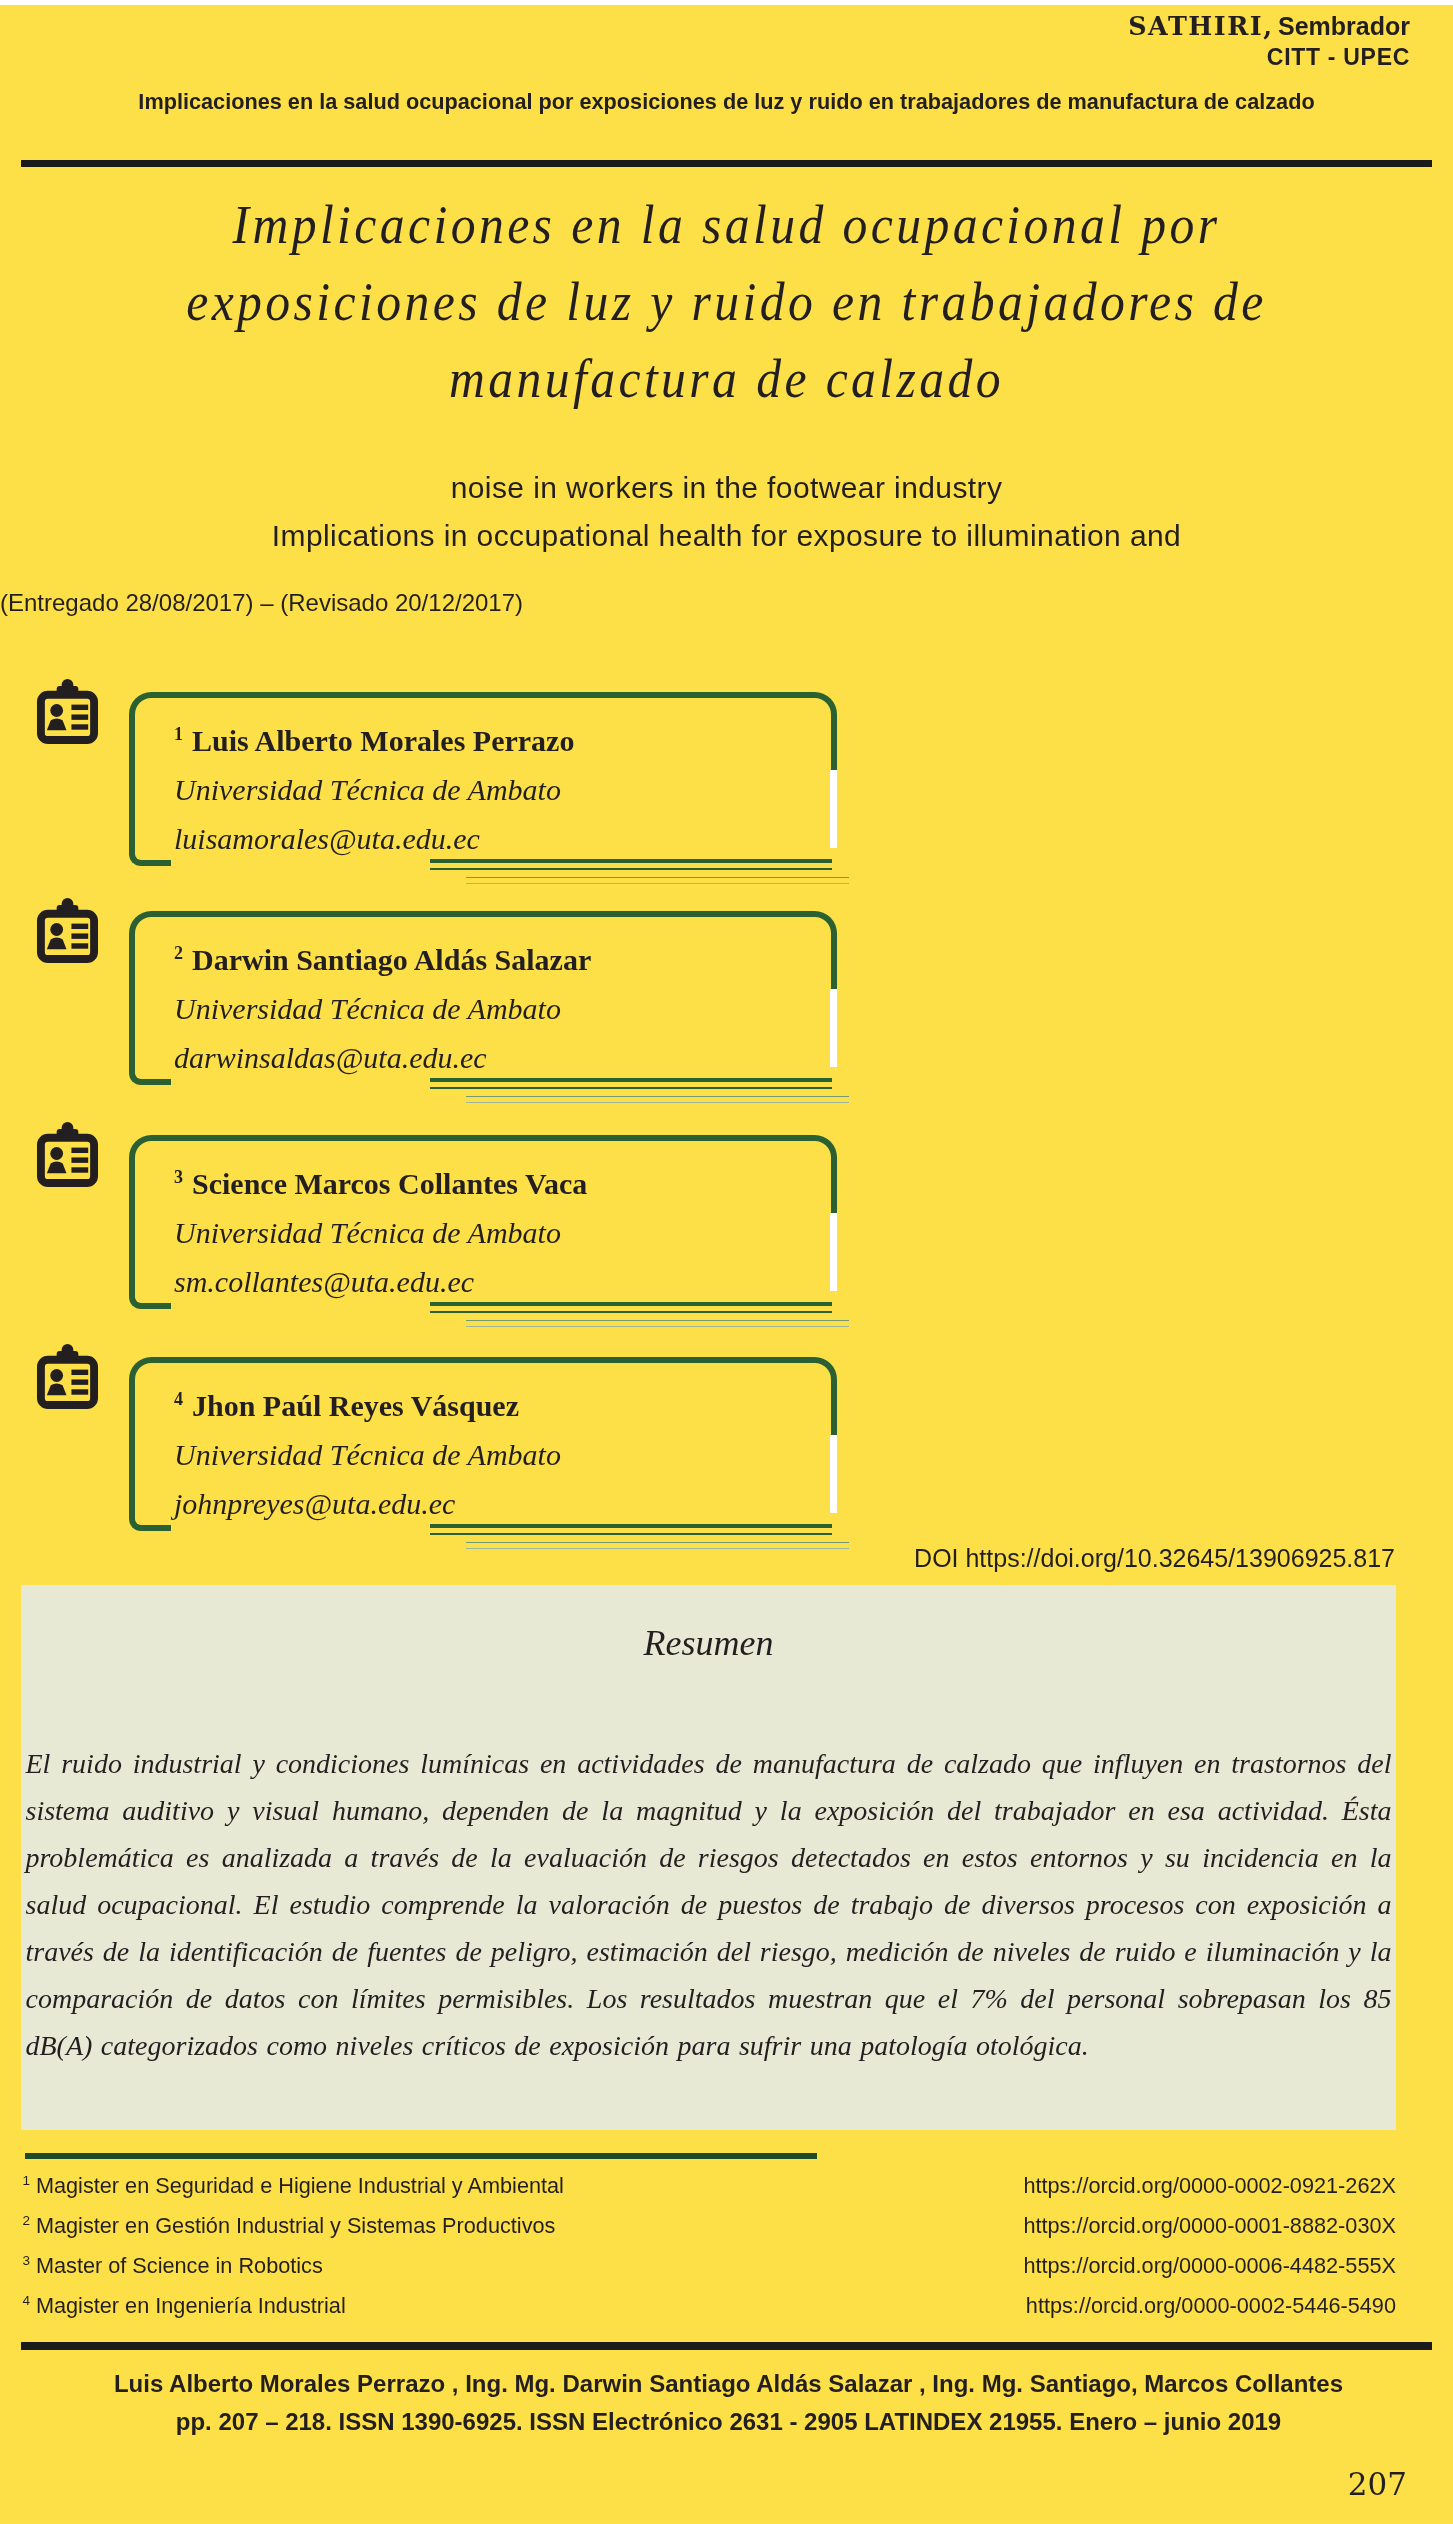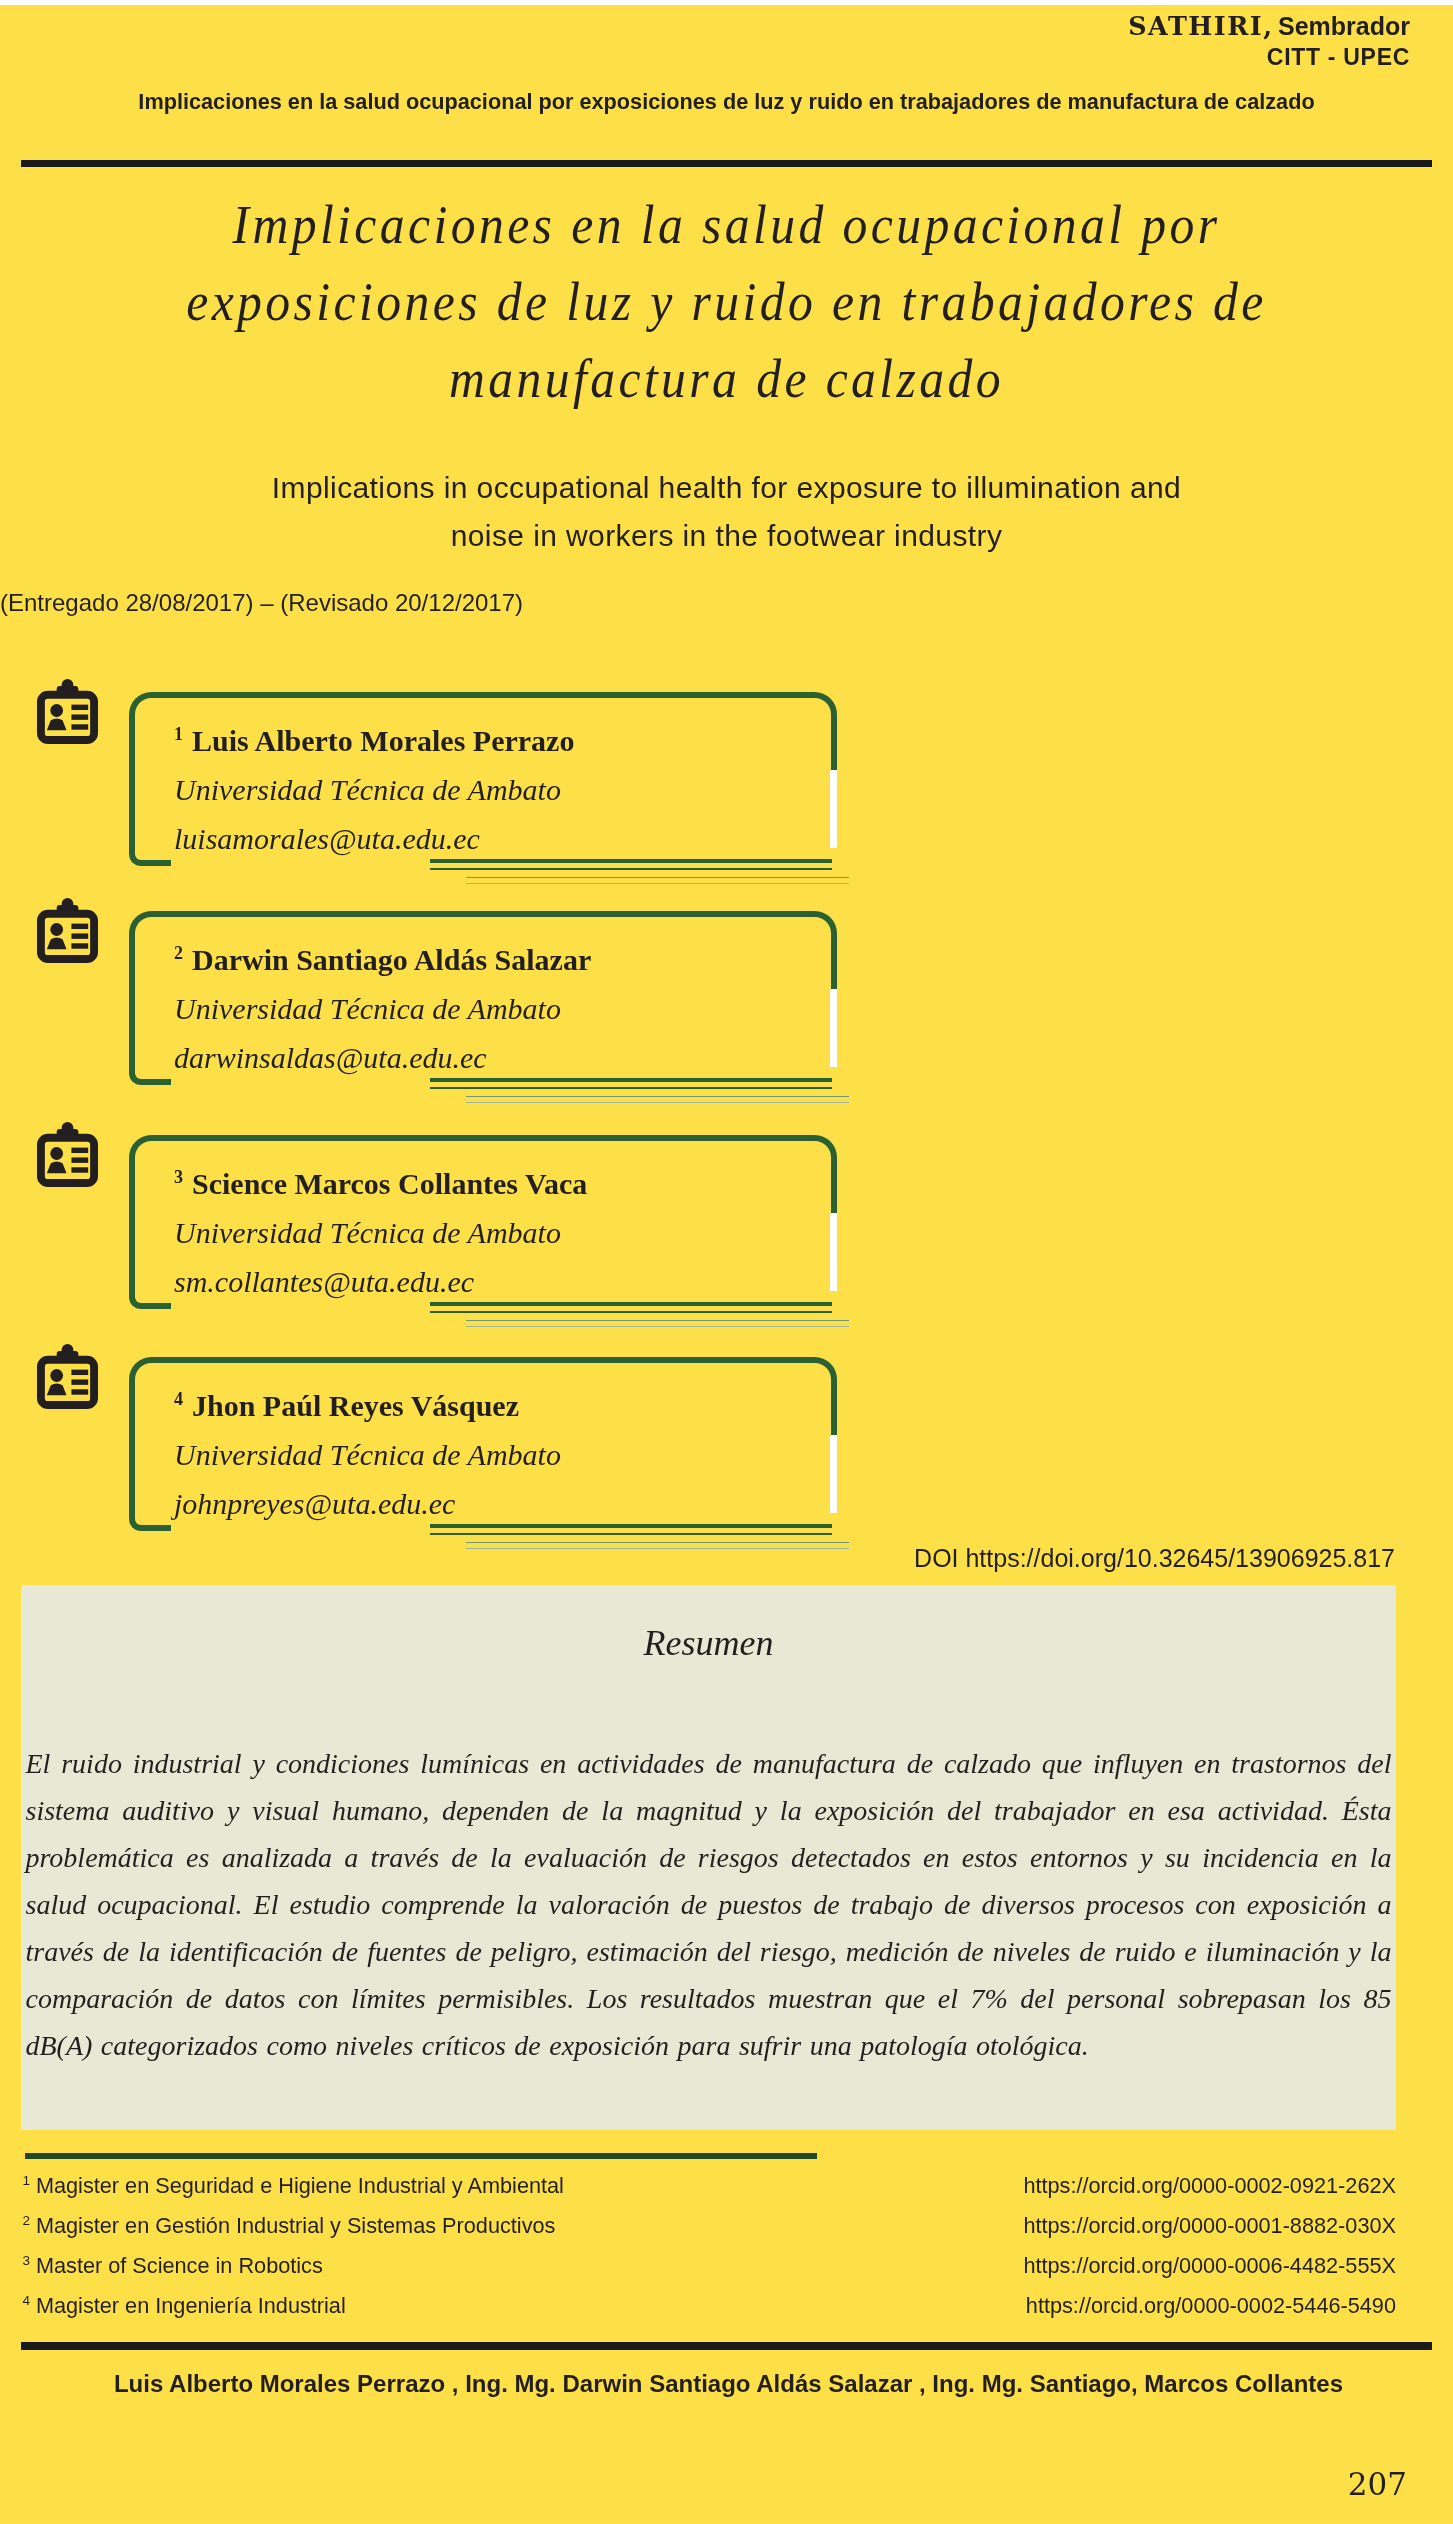--- a/index.html
+++ b/index.html
@@ -127,22 +127,22 @@
   <div class="hdr-org">CITT - UPEC</div>
   <div class="running-title">Implicaciones en la salud ocupacional por exposiciones de luz y ruido en trabajadores de manufactura de calzado</div>
   <div class="rule-top"></div>
 
   <div class="main-title">
     <div class="line">Implicaciones en la salud ocupacional por</div>
     <div class="line">exposiciones de luz y ruido en trabajadores de</div>
     <div class="line">manufactura de calzado</div>
   </div>
   <div class="en-title">
+    <div class="line">noise in workers in the footwear industry</div>
     <div class="line">Implications in occupational health for exposure to illumination and</div>
-    <div class="line">noise in workers in the footwear industry</div>
   </div>
   <div class="dates">(Entregado 28/08/2017) – (Revisado 20/12/2017)</div>
 
   <div class="author-row" style="top:661px">
     <div class="id-icon">
       <svg viewBox="0 0 64 68" width="63" height="69">
         <circle cx="32" cy="7" r="6" fill="#231f20"></circle>
           <rect x="21" y="8" width="22" height="12" rx="3" fill="#231f20"></rect>
         <rect x="5" y="17" width="54" height="46" rx="7" fill="none" stroke="#231f20" stroke-width="8"></rect>
         <circle cx="21" cy="33" r="6.5" fill="#231f20"></circle>
@@ -290,17 +290,18 @@
     </div>
     <div class="fn-row">
       <div><sup>4</sup><span>Magister en Ingeniería Industrial</span></div>
       <div class="fn-orcid">https://orcid.org/0000-0002-5446-5490</div>
     </div>
   </div>
 
   <div class="rule-bottom"></div>
   <div class="citation">
     <div class="line">Luis Alberto Morales Perrazo , Ing. Mg. Darwin Santiago Aldás Salazar , Ing. Mg. Santiago, Marcos Collantes</div>
+    <div class="line">pp. 207 – 218. ISSN 1390-6925. ISSN Electrónico 2631 - 2905 LATINDEX 21955. Enero – junio 2019</div>
   </div>
   <div class="page-number">207</div>
 
 </div>
 
 
 </body></html>

